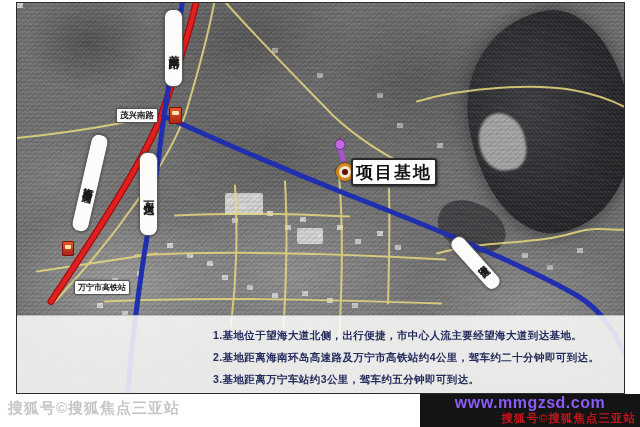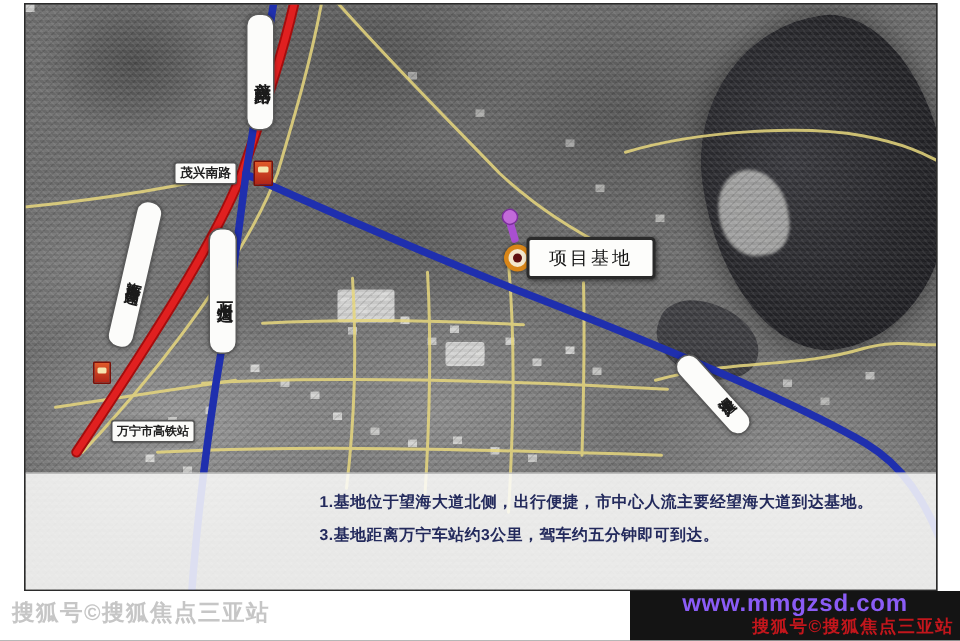--- a/index.html
+++ b/index.html
@@ -88,21 +88,21 @@
   .sticon-rail{left:152px;top:104px;width:11px;height:15px;}
   .sticon-hsr{left:45px;top:238px;width:10px;height:13px;}
   .sticon::after{
     content:"";position:absolute;left:2px;top:3px;right:2px;height:4px;
     background:#f5e6b0;border-radius:1px;
   }
   
   .proj-label{
     position:absolute;left:334px;top:155px;width:82px;height:24px;
     background:#fdfdfb;border:2px solid #2a2a2a;border-radius:3px;
-    font-size:12px;font-weight:normal;color:#111;
+    font-size:17px;font-weight:bold;color:#111;
     display:flex;align-items:center;justify-content:center;letter-spacing:2px;
     box-shadow:1px 1px 3px rgba(0,0,0,.5);
   }
   .proj-marker{
     position:absolute;left:319px;top:160px;width:12px;height:12px;border-radius:50%;
     background:#f3e7cd;border:3px solid #d98618;box-shadow:0 0 3px rgba(0,0,0,.6);
   }
   .proj-marker::after{
     content:"";position:absolute;left:3px;top:3px;width:6px;height:6px;border-radius:50%;
     background:#5f0f0f;
@@ -201,20 +201,21 @@
   <div class="sticon sticon-rail"></div>
   <div class="station station-hsr">万宁市高铁站</div>
   <div class="sticon sticon-hsr"></div>
 
   <div class="proj-pin"></div>
   <div class="proj-marker"></div>
   <div class="proj-label">项目基地</div>
 
   <div class="info-box">
     <div class="info-line">1.基地位于望海大道北侧，出行便捷，市中心人流主要经望海大道到达基地。</div>
+    <div class="info-line">2.基地距离海南环岛高速路及万宁市高铁站约4公里，驾车约二十分钟即可到达。</div>
     <div class="info-line">3.基地距离万宁车站约3公里，驾车约五分钟即可到达。</div>
   </div>
 </div>
 
 <div class="wm-left">搜狐号©搜狐焦点三亚站</div>
 <div class="wm-box">
   <div class="wm-site">www.mmgzsd.com</div>
   <div class="wm-caption">搜狐号©搜狐焦点三亚站</div>
 </div>
 

